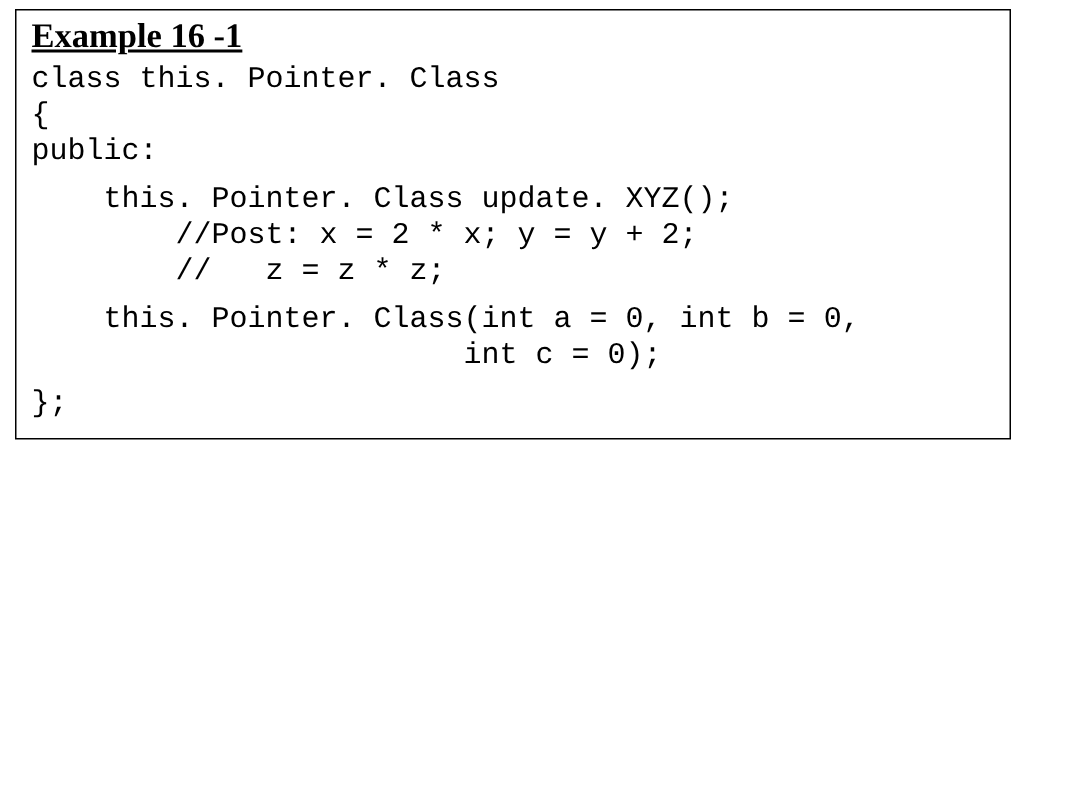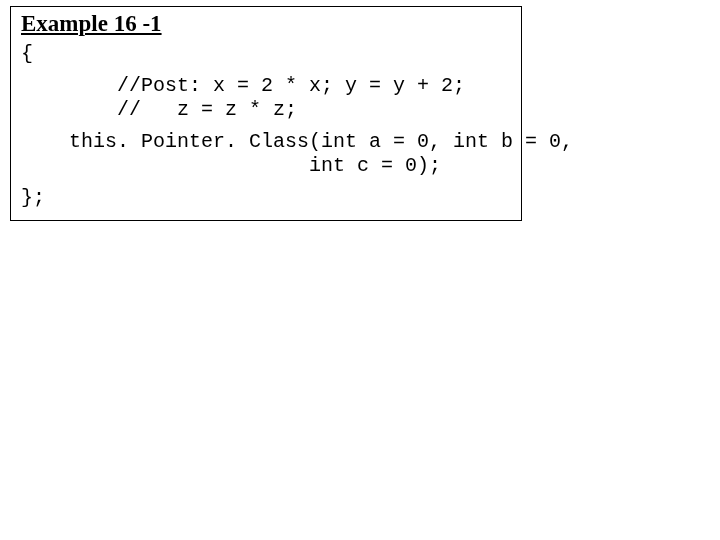--- a/index.html
+++ b/index.html
@@ -7,21 +7,21 @@
     padding: 0;
     width: 720px;
     height: 540px;
     background: #ffffff;
     font-family: "Times New Roman", Times, serif;
   }
   .frame {
     position: absolute;
     left: 10px;
     top: 6px;
-    width: 512px;
+    width: 664px;
     border: 1px solid #000;
     box-sizing: border-box;
     padding: 4px 10px 10px 10px;
   }
   .title {
     font-family: "Times New Roman", Times, serif;
     font-weight: bold;
     font-size: 23px;
     text-decoration: underline;
     margin: 0 0 2px 0;
@@ -41,22 +41,25 @@
     height: 8px;
   }
 </style>
 </head>
 <body>
 
 <div class="frame">
   <div class="title">Example 16 -1</div>
 
   <div class="code-section">
+    <pre class="code-block">class this. Pointer. Class</pre>
     <pre class="code-block">{</pre>
+    <pre class="code-block">public:</pre>
     <div class="gap"></div>
+    <pre class="code-block">    this. Pointer. Class update. XYZ();</pre>
     <pre class="code-block">        //Post: x = 2 * x; y = y + 2;</pre>
     <pre class="code-block">        //   z = z * z;</pre>
     <div class="gap"></div>
     <pre class="code-block">    this. Pointer. Class(int a = 0, int b = 0,</pre>
     <pre class="code-block">                        int c = 0);</pre>
     <div class="gap"></div>
     <pre class="code-block">};</pre>
   </div>
 </div>
 

